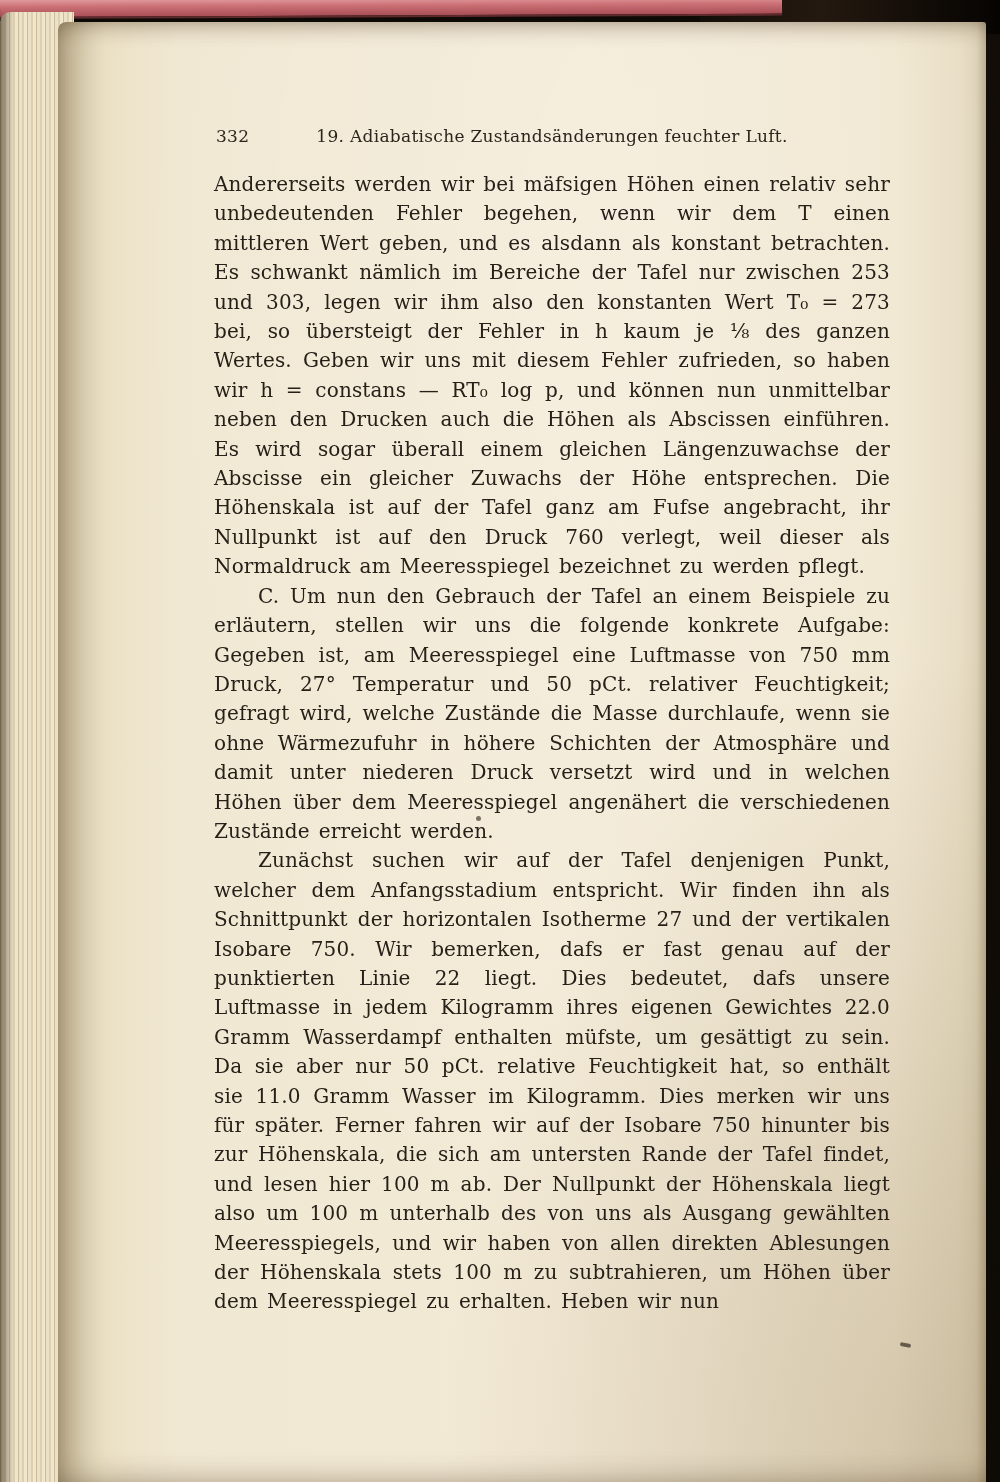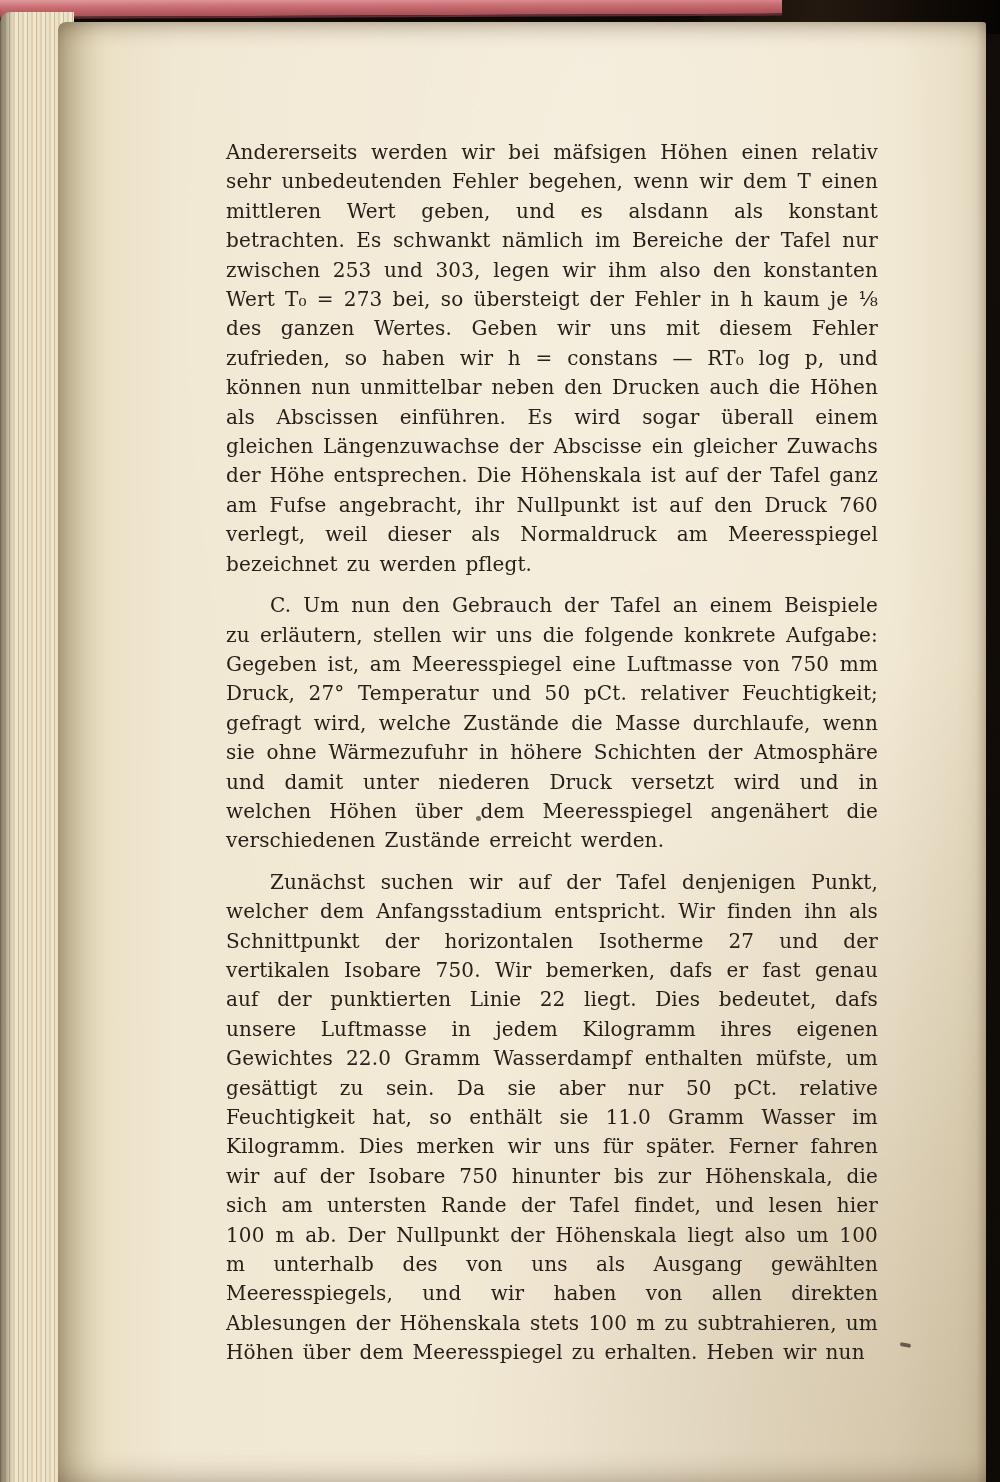--- a/index.html
+++ b/index.html
@@ -65,21 +65,21 @@
     height: 26px;
     margin-bottom: 18px;
     font-size: 17px;
     letter-spacing: 0.3px;
     color: #2b251d;
   }
   .page-num { position: absolute; left: 2px; top: 0; }
   .running-head { text-align: center; }
 
   .body-text p {
-    margin: 12px;
+    margin: 0;
     font-size: 20px;
     line-height: 29.4px;
     text-align: justify;
     letter-spacing: 0.15px;
     word-spacing: 2.5px;
     color: #262019;
   }
   .body-text p.indent { text-indent: 44px; }
 
   
@@ -97,20 +97,24 @@
 
 <div class="stage">
 
   <div class="top-dark"></div>
   <div class="cover-strip"></div>
   <div class="page-stack"></div>
 
   <div class="page">
     <div class="text-area">
 
+      <div class="header">
+        <span class="page-num">332</span>
+        <div class="running-head">19. Adiabatische Zustandsänderungen feuchter Luft.</div>
+      </div>
 
       <div class="body-text">
         <p>Andererseits werden wir bei mäfsigen Höhen einen relativ sehr unbedeutenden Fehler begehen, wenn wir dem T einen mittleren Wert geben, und es alsdann als konstant betrachten. Es schwankt nämlich im Bereiche der Tafel nur zwischen 253 und 303, legen wir ihm also den konstanten Wert T₀ = 273 bei, so übersteigt der Fehler in h kaum je ⅛ des ganzen Wertes. Geben wir uns mit diesem Fehler zufrieden, so haben wir h = constans — RT₀ log p, und können nun unmittelbar neben den Drucken auch die Höhen als Abscissen einführen. Es wird sogar überall einem gleichen Längenzuwachse der Abscisse ein gleicher Zuwachs der Höhe entsprechen. Die Höhenskala ist auf der Tafel ganz am Fufse angebracht, ihr Nullpunkt ist auf den Druck 760 verlegt, weil dieser als Normaldruck am Meeresspiegel bezeichnet zu werden pflegt.</p>
         <p class="indent">C. Um nun den Gebrauch der Tafel an einem Beispiele zu erläutern, stellen wir uns die folgende konkrete Aufgabe: Gegeben ist, am Meeresspiegel eine Luftmasse von 750 mm Druck, 27° Temperatur und 50 pCt. relativer Feuchtigkeit; gefragt wird, welche Zustände die Masse durchlaufe, wenn sie ohne Wärmezufuhr in höhere Schichten der Atmosphäre und damit unter niederen Druck versetzt wird und in welchen Höhen über dem Meeresspiegel angenähert die verschiedenen Zustände erreicht werden.</p>
         <p class="indent">Zunächst suchen wir auf der Tafel denjenigen Punkt, welcher dem Anfangsstadium entspricht. Wir finden ihn als Schnittpunkt der horizontalen Isotherme 27 und der vertikalen Isobare 750. Wir bemerken, dafs er fast genau auf der punktierten Linie 22 liegt. Dies bedeutet, dafs unsere Luftmasse in jedem Kilogramm ihres eigenen Gewichtes 22.0 Gramm Wasserdampf enthalten müfste, um gesättigt zu sein. Da sie aber nur 50 pCt. relative Feuchtigkeit hat, so enthält sie 11.0 Gramm Wasser im Kilogramm. Dies merken wir uns für später. Ferner fahren wir auf der Isobare 750 hinunter bis zur Höhenskala, die sich am untersten Rande der Tafel findet, und lesen hier 100 m ab. Der Nullpunkt der Höhenskala liegt also um 100 m unterhalb des von uns als Ausgang gewählten Meeresspiegels, und wir haben von allen direkten Ablesungen der Höhenskala stets 100 m zu subtrahieren, um Höhen über dem Meeresspiegel zu erhalten. Heben wir nun</p>
       </div>
 
     </div>
   </div>
 

